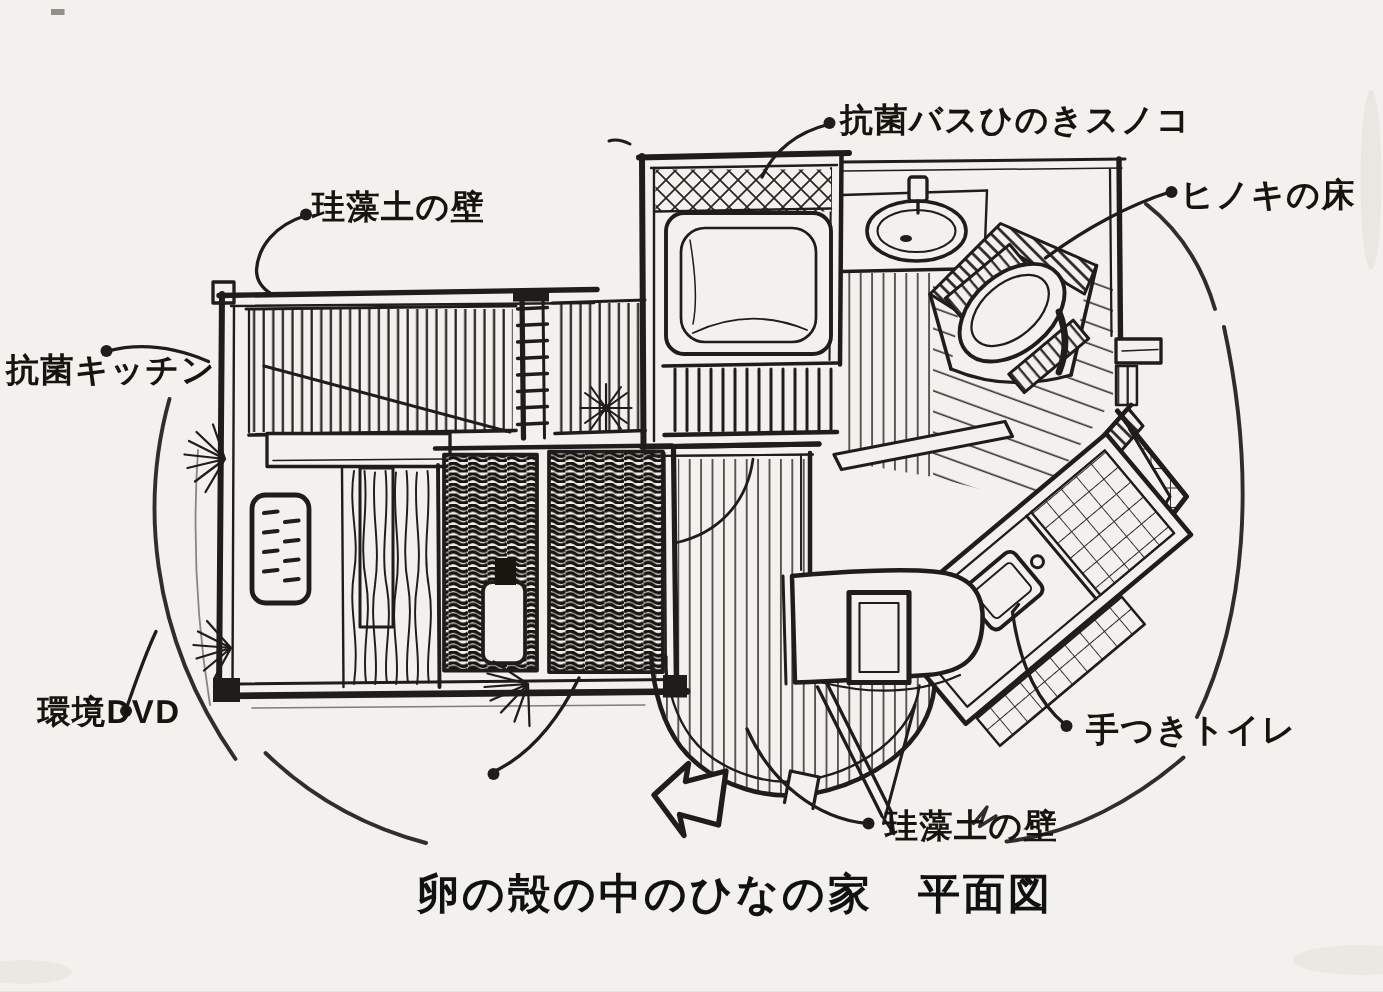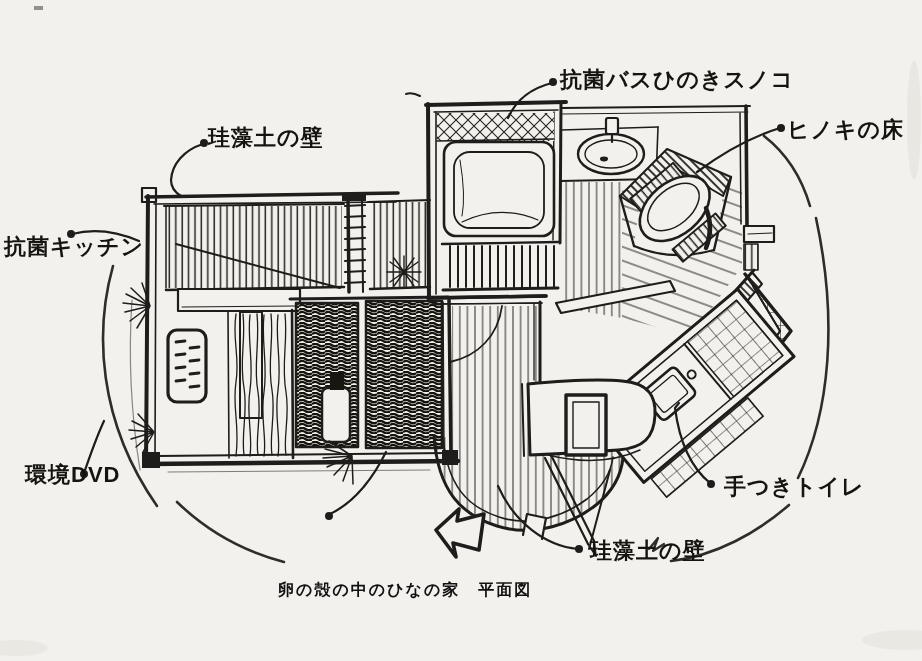--- a/index.html
+++ b/index.html
@@ -7,21 +7,21 @@
     position:relative;width:922px;height:661px;margin:0 auto;
     background:#f2f1ed;overflow:hidden;
     font-family:"Liberation Sans","DejaVu Sans",sans-serif;
   }
   .stage svg{position:absolute;left:0;top:0;}
   .lbl{
     position:absolute;font-size:22px;font-weight:600;color:#16140f;
     white-space:nowrap;letter-spacing:1px;line-height:1;
   }
   .plan-title{
-    position:absolute;font-size:16px;font-weight:700;color:#111;
+    position:absolute;font-size:28px;font-weight:700;color:#111;
     white-space:nowrap;letter-spacing:2px;line-height:1;
   }
 </style>
 </head>
 <body>
 
 <div class="stage">
 
 <svg width="922" height="661" viewBox="0 0 922 661">
   <defs>

